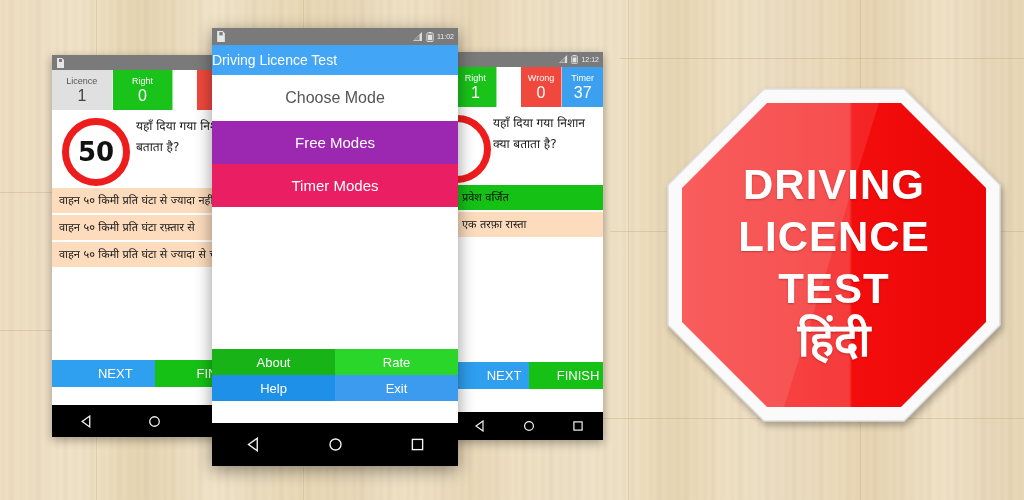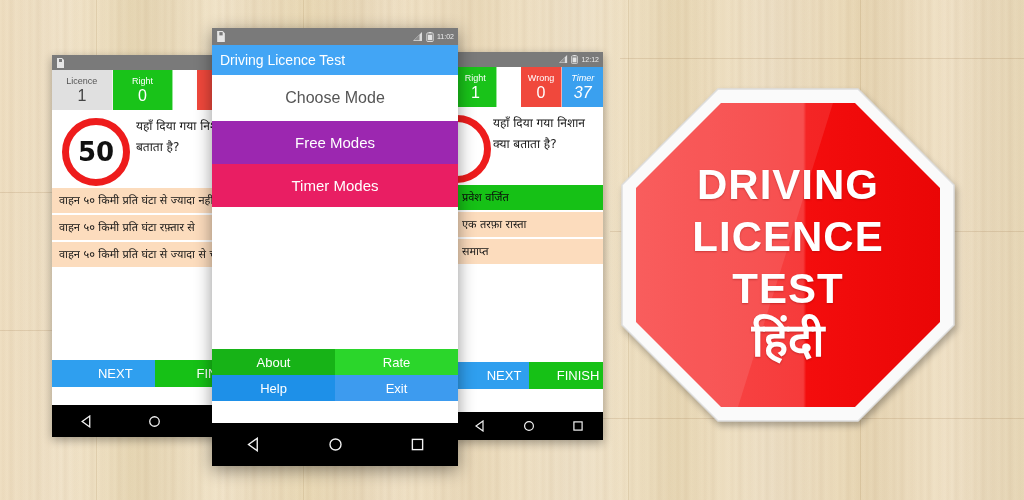--- a/index.html
+++ b/index.html
@@ -39,21 +39,21 @@
   .statusbar{height:15px;background:#7a7a7a;display:flex;align-items:center;justify-content:space-between;padding:0 4px;box-sizing:border-box;}
   .sb-left{display:flex;align-items:center;gap:3px;}
   .sb-right{display:flex;align-items:center;gap:3px;}
   .sb-time{color:#eee;font-size:7px;letter-spacing:0;}
   .navbar{background:#000;display:flex;align-items:center;justify-content:space-around;}
   .nav-ico{opacity:.95}
 
   
   .hdr{display:flex;height:40px;}
   .hdr-cell{flex:1;display:flex;flex-direction:column;align-items:center;justify-content:center;color:#fff;border-right:1px solid rgba(255,255,255,.55);box-sizing:border-box;}
-  .hdr-cell:last-child{border-right:none;font-style:italic;}
+  .hdr-cell:last-child{border-right:none;}
   .hdr-lbl{font-size:9px;line-height:11px;}
   .hdr-val{font-size:16px;line-height:18px;}
   .c-question{background:#e0e0e0;color:#444;}
   .c-question .hdr-lbl{color:#555;}
   .c-right{background:#19c319;align-items:center;}
   .c-wrong{background:#f0483c;margin-left:24px;}
   .c-timer{background:#3aa0ef;}
 
   .qbody{background:#fff;display:flex;padding:6px 4px 4px 4px;box-sizing:border-box;}
   .signimg{flex:0 0 auto;display:flex;align-items:flex-start;justify-content:center;}
@@ -65,21 +65,21 @@
   .ans{font-size:11px;line-height:15px;padding:5px 7px;color:#151515;font-family:"DejaVu Sans",sans-serif;border-bottom:2px solid #fff;box-sizing:border-box;}
   .ans.peach{background:#fcdcbd;}
   .ans.correct{background:#16c116;color:#0b0b0b;}
 
   .btnrow{display:flex;}
   .btnrow .b{flex:1;color:#fff;font-size:13px;display:flex;align-items:center;justify-content:center;height:27px;padding-left:24px;}
   .b-next{background:#2f9fef;}
   .b-finish{background:#16c116;}
 
   
-  .appbar{background:#42a5f5;color:#fff;height:30px;display:flex;align-items:center;padding-left:8px;font-size:14px;box-sizing:border-box;}
+  .appbar{background:#42a5f5;color:#fff;height:30px;display:flex;align-items:center;font-size:14px;box-sizing:border-box;}
   .choosemode{height:46px;display:flex;align-items:center;justify-content:center;color:#555;font-size:16px;background:#fff;}
   .modebtn{height:43px;display:flex;align-items:center;justify-content:center;color:#fff;font-size:15px;}
   .m-free{background:#9c27b0;}
   .m-timer{background:#e91e63;}
   .dialog-fill{background:#fff;}
   .footgrid{display:flex;flex-wrap:wrap;}
   .footgrid .fb{width:50%;height:26px;display:flex;align-items:center;justify-content:center;color:#fff;font-size:13px;box-sizing:border-box;}
   .f-about{background:#17b317;}
   .f-rate{background:#2bd62b;}
   .f-help{background:#1e90e8;}
@@ -200,21 +200,20 @@
   <div class="qbody" style="height:78px;">
     <div class="signimg">
       <div class="speedsign" style="width:54px;height:54px;margin-left:-36px;margin-top:2px;"></div>
     </div>
     <div class="qtext" style="padding-left:2px;">यहाँ दिया गया निशान क्या बताता है?</div>
   </div>
 
   <div class="answers">
     <div class="ans correct">प्रवेश वर्जित</div>
     <div class="ans peach">एक तरफ़ा रास्ता</div>
-    <div class="ans peach">समाप्त</div>
   </div>
 
   <div style="position:absolute;left:0;right:0;top:310px;">
     <div class="btnrow">
       <div class="b b-next">NEXT</div>
       <div class="b b-finish">FINISH</div>
     </div>
   </div>
 
   <div class="navbar" style="position:absolute;left:0;right:0;bottom:0;height:28px;">
@@ -290,21 +289,21 @@
       </svg>
     <svg width="15" height="15" viewBox="0 0 12 12" class="nav-ico">
       <circle cx="6" cy="6" r="4.4" fill="none" stroke="#fff" stroke-width="1.1"></circle>
       </svg>
     <svg width="15" height="15" viewBox="0 0 12 12" class="nav-ico">
       <rect x="1.9" y="1.9" width="8.2" height="8.2" fill="none" stroke="#fff" stroke-width="1.1"></rect>
       </svg>
   </div>
 </div>
 
-<div id="logo" style="left:618px;top:85px;width:340px;height:340px;text-decoration:underline;">
+<div id="logo" style="left:664px;top:85px;width:340px;height:340px;text-decoration:underline;">
   <svg width="340" height="340" viewBox="0 0 340 340" style="position:absolute;left:0;top:0;filter:drop-shadow(2px 4px 3px rgba(0,0,0,0.28));">
     <defs>
       <clipPath id="octclip">
         <polygon points="100,4 240,4 336,100 336,240 240,336 100,336 4,240 4,100"></polygon>
       </clipPath>
       <linearGradient id="redgrad" x1="0" y1="0" x2="1" y2="0">
         <stop offset="0%" stop-color="#f94b4b"></stop>
         <stop offset="55%" stop-color="#f63b3b"></stop>
         <stop offset="56%" stop-color="#f40d0d"></stop>
         <stop offset="100%" stop-color="#ea0606"></stop>

